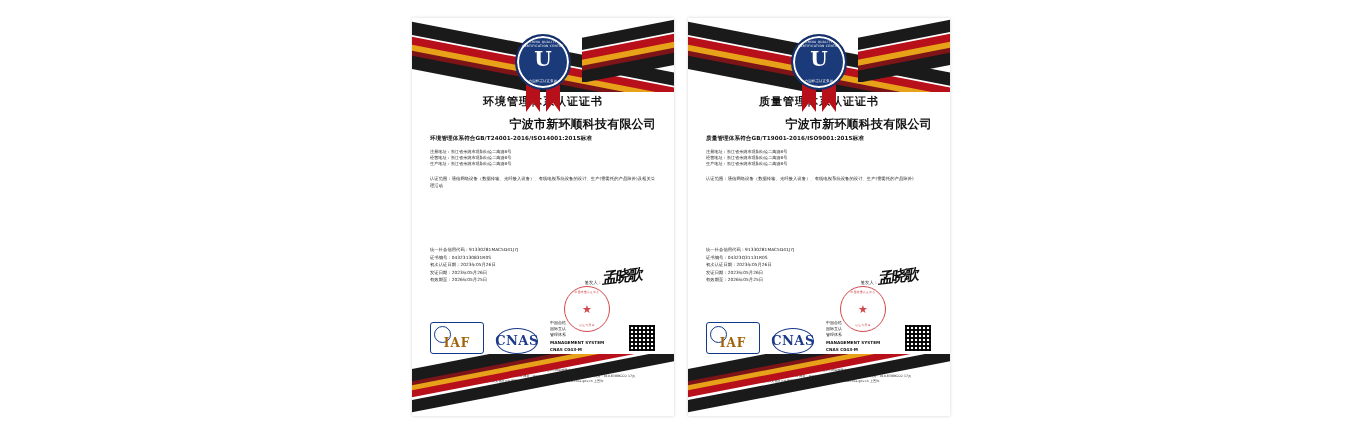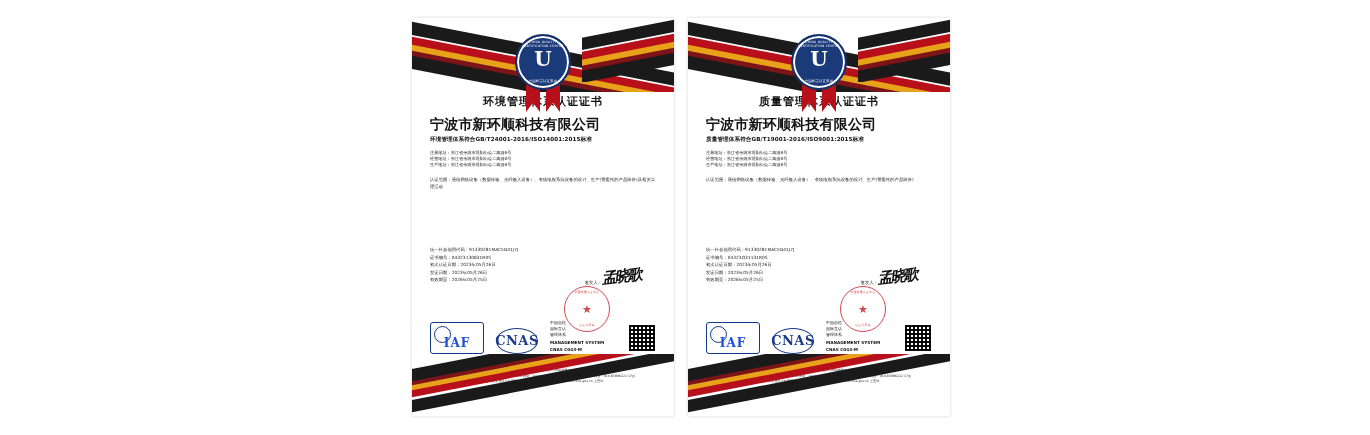--- a/index.html
+++ b/index.html
@@ -174,25 +174,26 @@
   }
 
   
   .body-block {
     position: absolute;
     left: 18px;
     right: 18px;
     top: 98px;
   }
   .company {
-    font-size: 14px;
+    font-size: 12px;
     font-weight: bold;
     color: #111111;
     margin-bottom: 2px;
     letter-spacing: .2px;
+    text-align: right;
   }
   .standard {
     font-size: 5.6px;
     font-weight: bold;
     color: #111111;
     margin-bottom: 6px;
     letter-spacing: .1px;
   }
   .addr-line {
     font-size: 4.1px;
@@ -302,21 +303,21 @@
     position: absolute;
     left: 3px; top: 3px;
     width: 15px; height: 15px;
     border-radius: 50%;
     border: 1.2px solid #123a86;
   }
   .iaf .txt {
     position: absolute;
     left: 0; right: 0; bottom: 3px;
     text-align: center;
-    color: #1d4ed8;
+    color: #a16207;
     font-weight: bold;
     font-size: 12px;
     font-family: "DejaVu Serif", "Liberation Serif", serif;
     letter-spacing: 1px;
   }
   .cnas {
     position: absolute;
     left: 58px; top: 2px;
     width: 58px; height: 34px; margin-top: 8px;
   }

